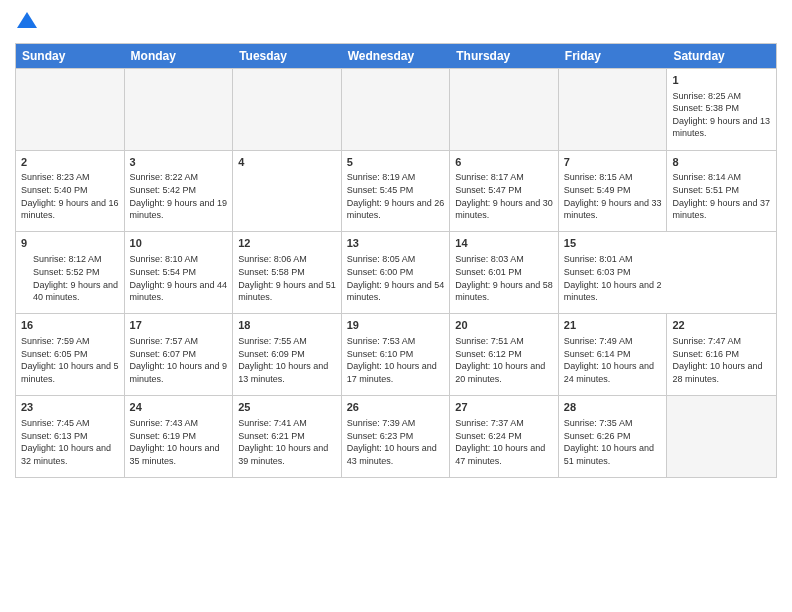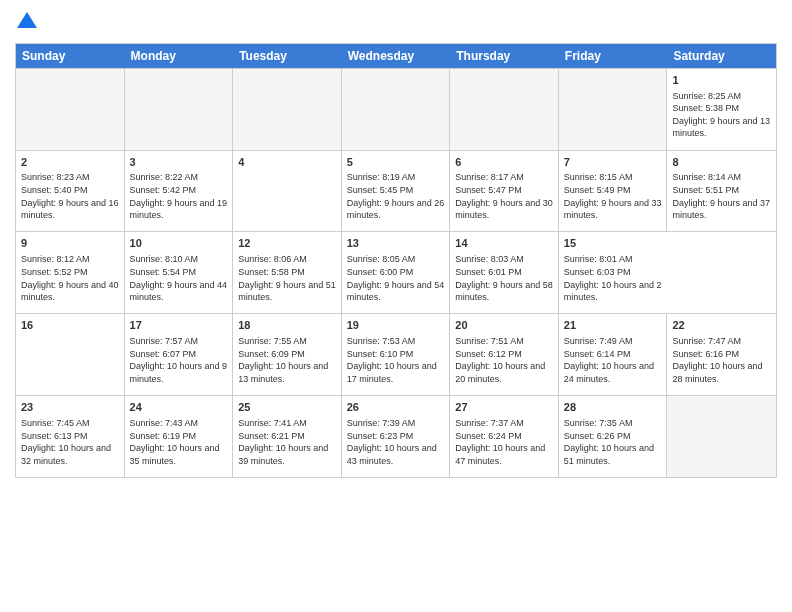--- a/index.html
+++ b/index.html
@@ -192,21 +192,21 @@
           <div class="cal-cell">
             <span class="day-number">8</span>
             <div class="cell-info" style="white-space: pre-wrap;">Sunrise: 8:14 AM
 Sunset: 5:51 PM
 Daylight: 9 hours and 37 minutes.</div>
           </div>
         </div>
         <div class="cal-row">
           <div class="cal-cell">
             <span class="day-number">9</span>
-            <div class="cell-info" style="white-space: pre-wrap;">Sunrise: 8:12 AM
+            <div class="cell-info" style="white-space: pre-wrap; margin-left: 12px;">Sunrise: 8:12 AM
 Sunset: 5:52 PM
 Daylight: 9 hours and 40 minutes.</div>
           </div>
           <div class="cal-cell">
             <span class="day-number">10</span>
             <div class="cell-info" style="white-space: pre-wrap;">Sunrise: 8:10 AM
 Sunset: 5:54 PM
 Daylight: 9 hours and 44 minutes.</div>
           </div>
           <div class="cal-cell">
@@ -230,20 +230,23 @@
           <div class="cal-cell">
             <span class="day-number">15</span>
             <div class="cell-info" style="white-space: pre-wrap;">Sunrise: 8:01 AM
 Sunset: 6:03 PM
 Daylight: 10 hours and 2 minutes.</div>
           </div>
         </div>
         <div class="cal-row">
           <div class="cal-cell">
             <span class="day-number">16</span>
+            <div class="cell-info" style="white-space: pre-wrap;">Sunrise: 7:59 AM
+Sunset: 6:05 PM
+Daylight: 10 hours and 5 minutes.</div>
           </div>
           <div class="cal-cell">
             <span class="day-number">17</span>
             <div class="cell-info" style="white-space: pre-wrap;">Sunrise: 7:57 AM
 Sunset: 6:07 PM
 Daylight: 10 hours and 9 minutes.</div>
           </div>
           <div class="cal-cell">
             <span class="day-number">18</span>
             <div class="cell-info" style="white-space: pre-wrap;">Sunrise: 7:55 AM

